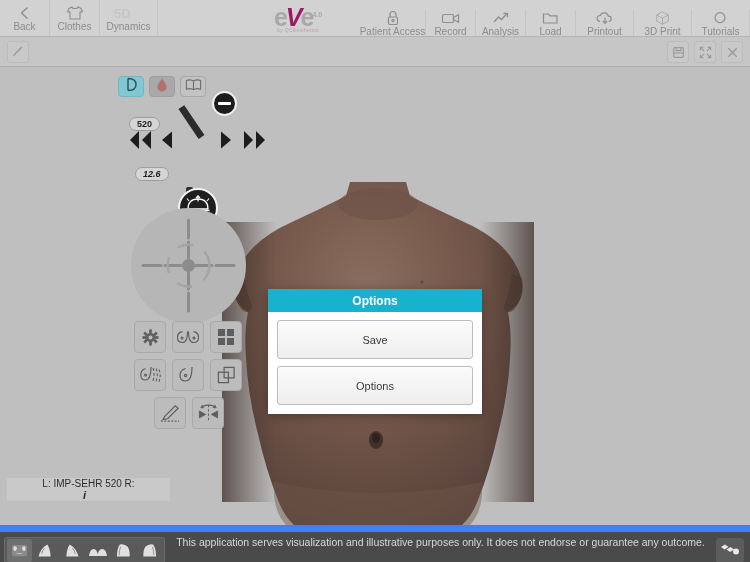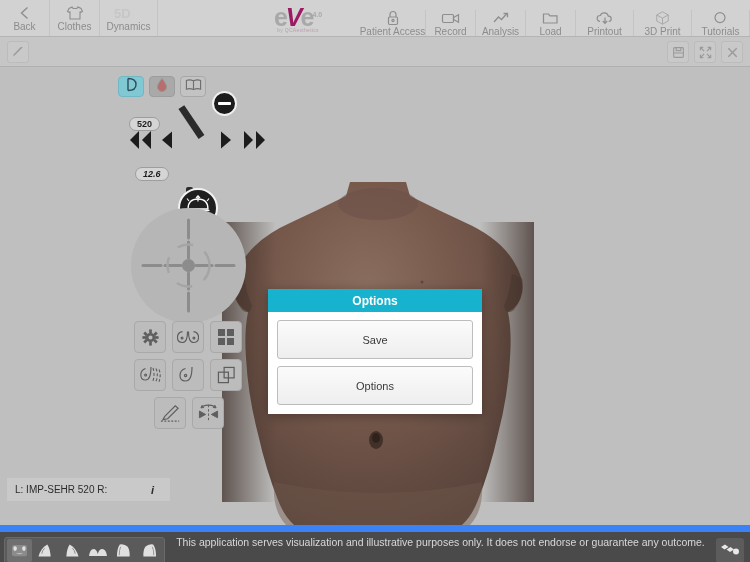--- a/index.html
+++ b/index.html
@@ -170,21 +170,21 @@
     font-family: Liberation Sans, sans-serif;
     font-size: 11px; color: #3a3a3a; margin-bottom: 7px;
     cursor: pointer;
   }
   .dlg-btn:last-child { margin-bottom: 0; }
 
   
   .status-chip {
     position: absolute; left: 7px; top: 478px;
     width: 163px; height: 23px; background: #c9c9c9;
-    display: flex; align-items: center; padding: 0 8px;
+    display: flex; align-items: center; padding: 0 8px; flex-direction: column;
   }
   .status-chip .txt { font-size: 10px; color: #2c2c2c; flex: 1; }
   .status-chip .info { font-size: 11px; font-weight: bold; font-style: italic; color: #2b2b2b; padding-right: 8px; }
 
   
   .bottombar {
     position: absolute; left: 0; top: 525px; width: 750px; height: 37px;
     background: #4a4a4a; border-top: 7px solid #3b82f6;
   }
   .view-strip {

